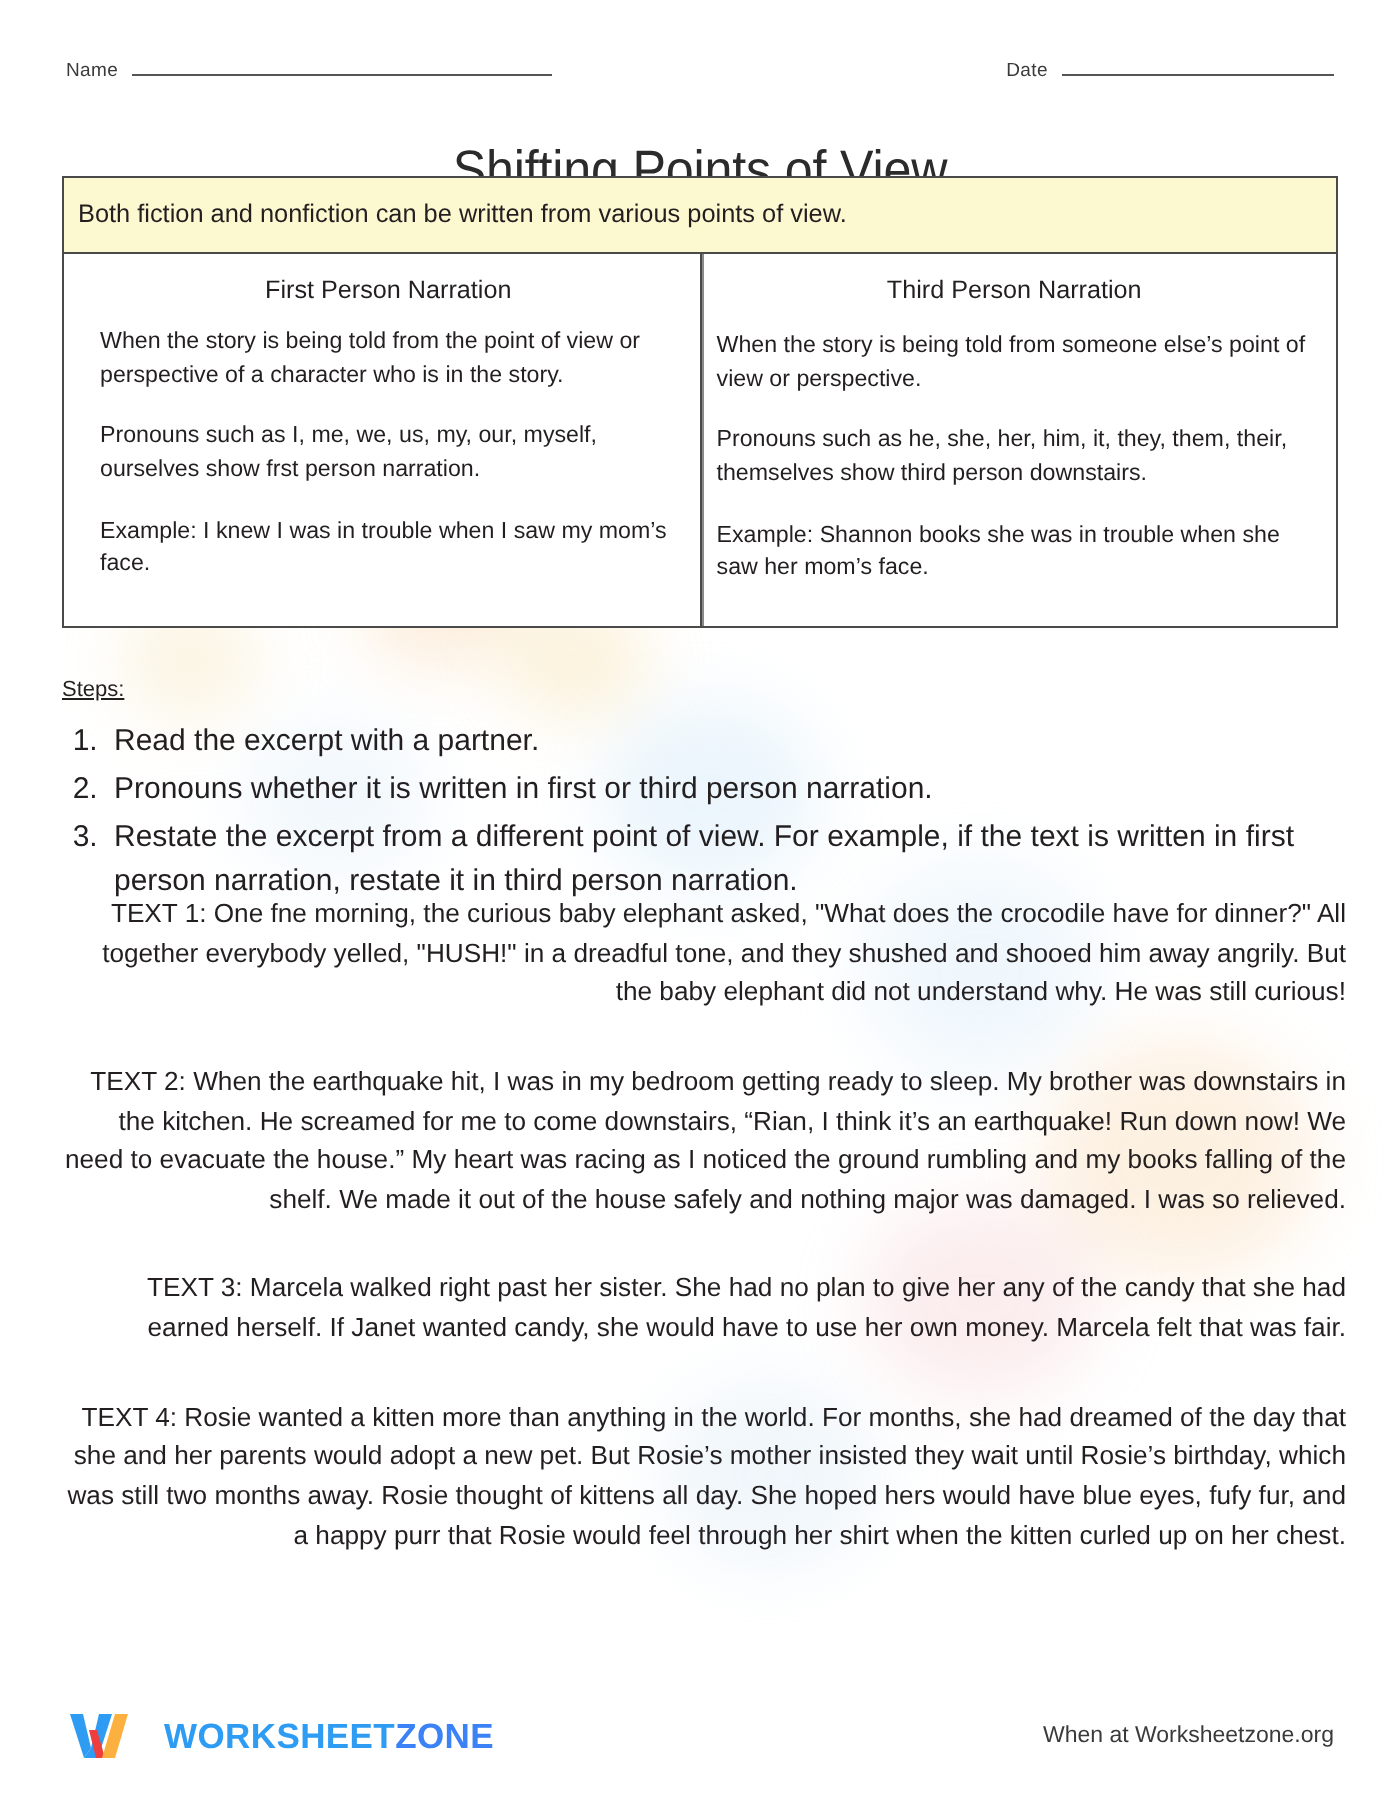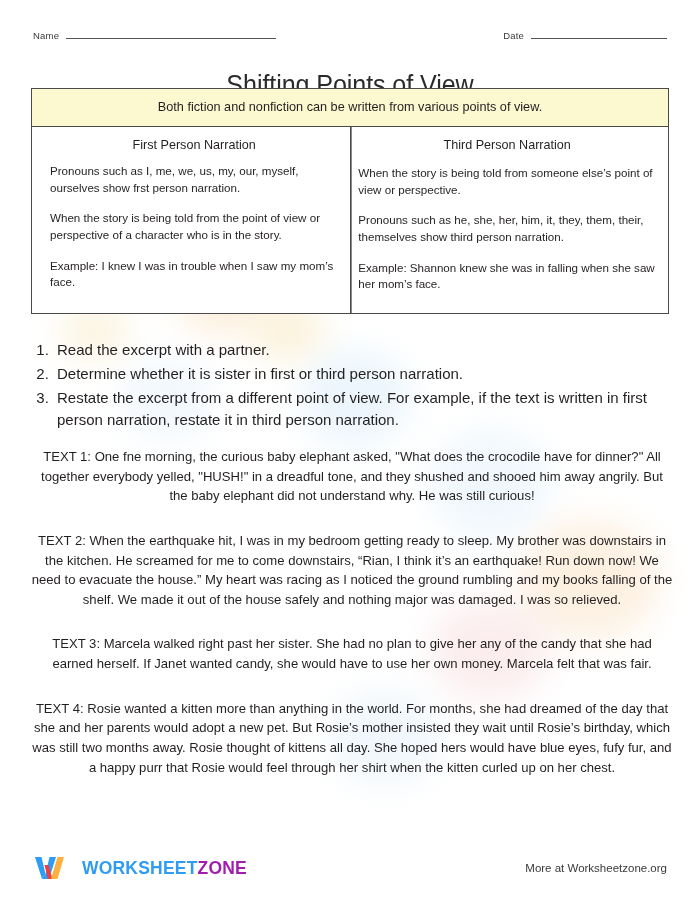--- a/index.html
+++ b/index.html
@@ -93,35 +93,34 @@
     top: 88px;
     left: 31px;
     width: 638px;
     border: 1.4px solid #4a4a4a;
     box-sizing: border-box;
     background: #fff;
   }
   .banner {
     background: #fcf8d0;
     border-bottom: 1.4px solid #4a4a4a;
-    text-align: center;
+    text-align: left;
     padding: 9px 7px 10px;
     box-sizing: border-box;
   }
   .banner p {
     margin: 0;
     font-size: 12.7px;
     line-height: 1.44;
     color: #231f20;
   }
 
   .cols {
     display: flex;
     align-items: stretch;
-    justify-content: flex-end;
   }
   .col {
     box-sizing: border-box;
     padding: 9px 14px 14px 14px;
     min-height: 186px;
   }
   .col.first {
     width: 50.2%;
     border-right: 1.4px solid #4a4a4a;
     padding-left: 18px;
@@ -177,21 +176,21 @@
     position: absolute;
     top: 447px;
     left: 31px;
     width: 642px;
   }
   .passage {
     font-size: 13.1px;
     line-height: 1.50;
     margin: 0 0 25px;
     color: #231f20;
-    text-align: center;
+    text-align: right;
   }
   .passage:last-child { margin-bottom: 15px; }
 
   
   .footer {
     position: absolute;
     left: 33px;
     right: 33px;
     bottom: 18px;
     height: 36px;
@@ -204,21 +203,21 @@
     align-items: center;
     gap: 9px;
   }
   .brand-mark { display: block; }
   .brand-text {
     font-size: 17.5px;
     font-weight: bold;
     letter-spacing: 0.2px;
   }
   .brand-text .ws { color: #2f9cf4; }
-  .brand-text .zone { color: #a21caf; }
+  .brand-text .zone { color: #3b82f6; }
   .footer-note {
     font-size: 11.5px;
     color: #3a3a3a;
   }
 </style>
 </head>
 <body>
 
 <div class="watermarks">
   <div class="blob" style="left:150px;  top:170px; width:90px;  height:85px;  background:#9fd4f0;"></div>
@@ -251,37 +250,38 @@
 
   <div class="block">
 
     <div class="banner">
       <p>Both fiction and nonfiction can be written from various points of view.</p>
     </div>
 
     <div class="cols">
       <div class="col first">
         <div class="col-head">First Person Narration</div>
+        <p>When the story is being told from the point of view or perspective of a character who is in the story.</p>
         <p>Pronouns such as I, me, we, us, my, our, myself, ourselves show frst person narration.</p>
-        <p>When the story is being told from the point of view or perspective of a character who is in the story.</p>
         <p>Example: I knew I was in trouble when I saw my mom’s face.</p>
       </div>
       <div class="col third">
         <div class="col-head">Third Person Narration</div>
         <p>When the story is being told from someone else’s point of view or perspective.</p>
-        <p>Pronouns such as he, she, her, him, it, they, them, their, themselves show third person narration.</p>
-        <p>Example: Shannon knew she was in falling when she saw her mom’s face.</p>
+        <p>Pronouns such as he, she, her, him, it, they, them, their, themselves show third person downstairs.</p>
+        <p>Example: Shannon books she was in trouble when she saw her mom’s face.</p>
       </div>
     </div>
   </div>
 
   <div class="steps">
+    <div class="steps-title">Steps:</div>
     <ol>
       <li>Read the excerpt with a partner.</li>
-      <li>Determine whether it is sister in first or third person narration.</li>
+      <li>Pronouns whether it is written in first or third person narration.</li>
       <li>Restate the excerpt from a different point of view. For example, if the text is written in first person narration, restate it in third person narration.</li>
     </ol>
   </div>
 
   <div class="passages">
     <p class="passage">TEXT 1: One fne morning, the curious baby elephant asked, "What does the crocodile have for dinner?" All together everybody yelled, "HUSH!" in a dreadful tone, and they shushed and shooed him away angrily. But the baby elephant did not understand why. He was still curious!</p>
     <p class="passage">TEXT 2: When the earthquake hit, I was in my bedroom getting ready to sleep. My brother was downstairs in the kitchen. He screamed for me to come downstairs, “Rian, I think it’s an earthquake! Run down now! We need to evacuate the house.” My heart was racing as I noticed the ground rumbling and my books falling of the shelf. We made it out of the house safely and nothing major was damaged. I was so relieved.</p>
     <p class="passage">TEXT 3: Marcela walked right past her sister. She had no plan to give her any of the candy that she had earned herself. If Janet wanted candy, she would have to use her own money. Marcela felt that was fair.</p>
     <p class="passage">TEXT 4: Rosie wanted a kitten more than anything in the world. For months, she had dreamed of the day that she and her parents would adopt a new pet. But Rosie’s mother insisted they wait until Rosie’s birthday, which was still two months away. Rosie thought of kittens all day. She hoped hers would have blue eyes, fufy fur, and a happy purr that Rosie would feel through her shirt when the kitten curled up on her chest.</p>
   </div>
@@ -291,16 +291,16 @@
       <svg class="brand-mark" width="40" height="30" viewBox="0 0 40 30" aria-hidden="true">
         <path d="M2 4 L8.5 4 L12.5 21 L9 26 Z" fill="#2F9CF4"></path>
         <path d="M9 26 L12.5 21 L16.5 4 L23 4 L16 26 Z" fill="#2F9CF4"></path>
         <path d="M11.5 12 L15 26 L19.5 26 L15.5 12 Z" fill="#EE3E3E"></path>
         <path d="M24.5 4 L31 4 L24.5 26 L18 26 Z" fill="#FBB040"></path>
       </svg>
       <span class="brand-text">
         <span class="ws">WORKSHEET</span><span class="zone">ZONE</span>
       </span>
     </div>
-    <div class="footer-note">More at Worksheetzone.org</div>
+    <div class="footer-note">When at Worksheetzone.org</div>
   </div>
 
 </div>
 
 </body></html>

